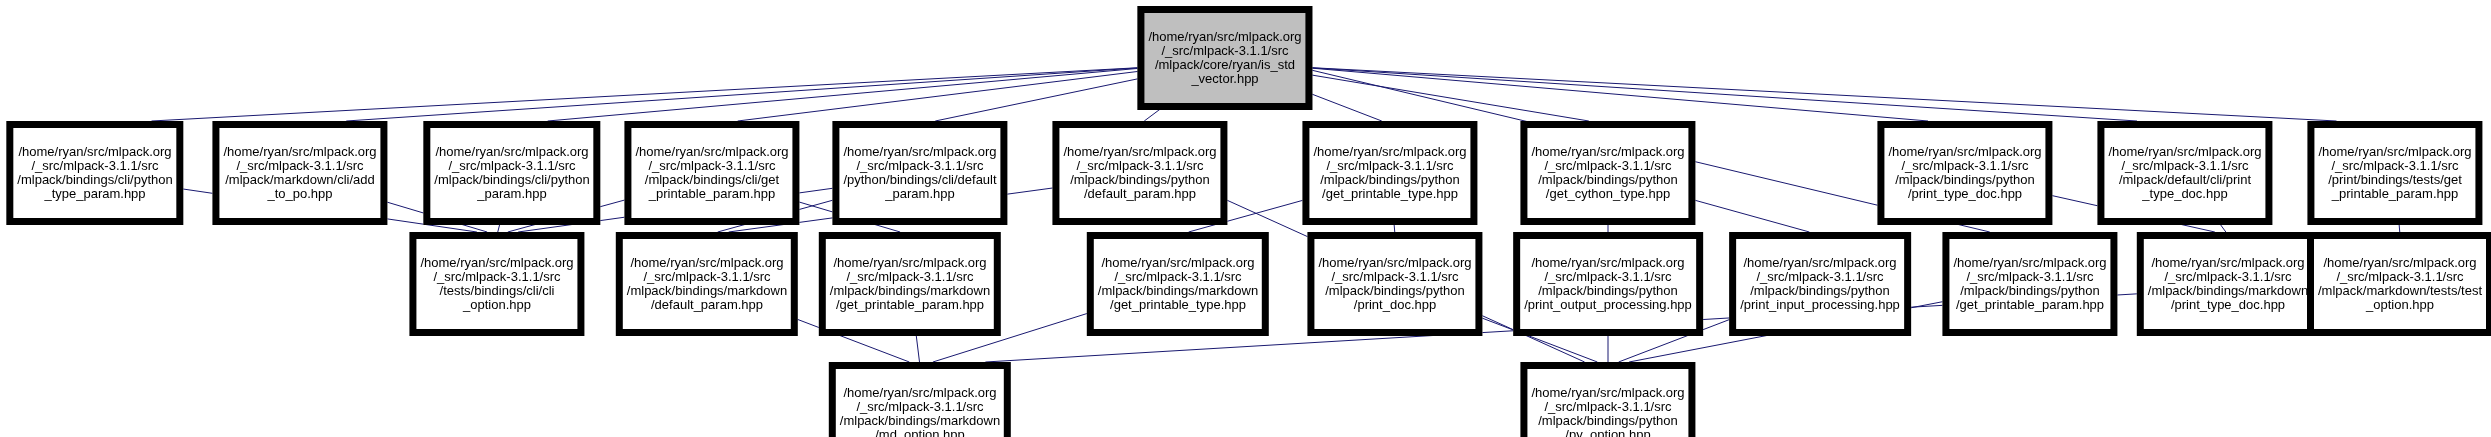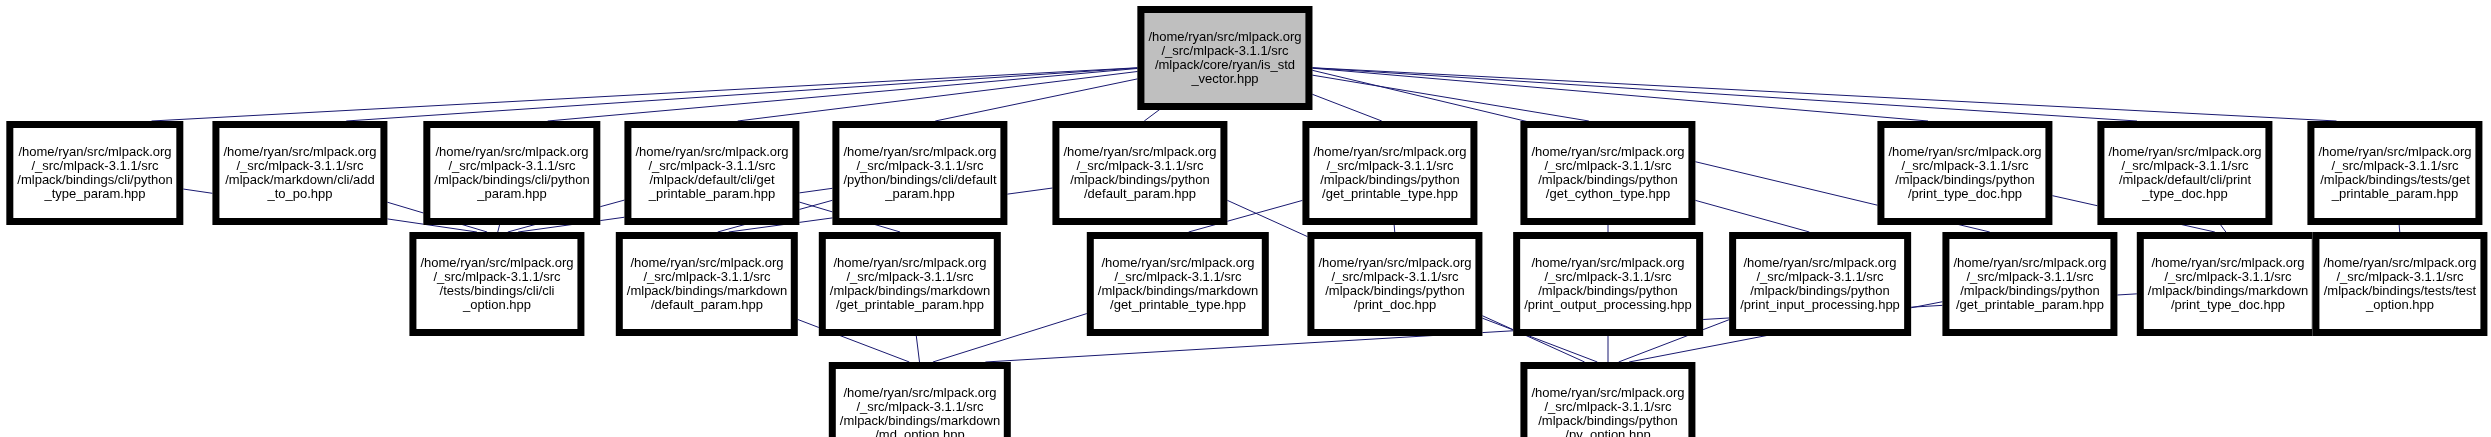--- a/index.html
+++ b/index.html
@@ -105,21 +105,21 @@
     </div>
     <div class="node" style="left: 512px; top: 121px; background: rgb(255, 255, 255); border-color: rgb(0, 0, 0);">
       <div class="nl">/home/ryan/src/mlpack.org</div>
       <div class="nl">/_src/mlpack-3.1.1/src</div>
       <div class="nl">/mlpack/bindings/cli/python</div>
       <div class="nl">_param.hpp</div>
     </div>
     <div class="node" style="left: 712px; top: 121px; background: rgb(255, 255, 255); border-color: rgb(0, 0, 0);">
       <div class="nl">/home/ryan/src/mlpack.org</div>
       <div class="nl">/_src/mlpack-3.1.1/src</div>
-      <div class="nl">/mlpack/default/cli/get</div>
+      <div class="nl">/mlpack/bindings/cli/get</div>
       <div class="nl">_printable_param.hpp</div>
     </div>
     <div class="node" style="left: 920px; top: 121px; background: rgb(255, 255, 255); border-color: rgb(0, 0, 0);">
       <div class="nl">/home/ryan/src/mlpack.org</div>
       <div class="nl">/_src/mlpack-3.1.1/src</div>
       <div class="nl">/python/bindings/cli/default</div>
       <div class="nl">_param.hpp</div>
     </div>
     <div class="node" style="left: 1140px; top: 121px; background: rgb(255, 255, 255); border-color: rgb(0, 0, 0);">
       <div class="nl">/home/ryan/src/mlpack.org</div>
@@ -147,21 +147,21 @@
     </div>
     <div class="node" style="left: 2185px; top: 121px; background: rgb(255, 255, 255); border-color: rgb(0, 0, 0);">
       <div class="nl">/home/ryan/src/mlpack.org</div>
       <div class="nl">/_src/mlpack-3.1.1/src</div>
       <div class="nl">/mlpack/default/cli/print</div>
       <div class="nl">_type_doc.hpp</div>
     </div>
     <div class="node" style="left: 2395px; top: 121px; background: rgb(255, 255, 255); border-color: rgb(0, 0, 0);">
       <div class="nl">/home/ryan/src/mlpack.org</div>
       <div class="nl">/_src/mlpack-3.1.1/src</div>
-      <div class="nl">/mlpack/bindings/tests/get</div>
+      <div class="nl">/print/bindings/tests/get</div>
       <div class="nl">_printable_param.hpp</div>
     </div>
     <div class="node" style="left: 497px; top: 232px; background: rgb(255, 255, 255); border-color: rgb(0, 0, 0);">
       <div class="nl">/home/ryan/src/mlpack.org</div>
       <div class="nl">/_src/mlpack-3.1.1/src</div>
       <div class="nl">/tests/bindings/cli/cli</div>
       <div class="nl">_option.hpp</div>
     </div>
     <div class="node" style="left: 707px; top: 232px; background: rgb(255, 255, 255); border-color: rgb(0, 0, 0);">
       <div class="nl">/home/ryan/src/mlpack.org</div>
@@ -207,21 +207,21 @@
     </div>
     <div class="node" style="left: 2228px; top: 232px; background: rgb(255, 255, 255); border-color: rgb(0, 0, 0);">
       <div class="nl">/home/ryan/src/mlpack.org</div>
       <div class="nl">/_src/mlpack-3.1.1/src</div>
       <div class="nl">/mlpack/bindings/markdown</div>
       <div class="nl">/print_type_doc.hpp</div>
     </div>
     <div class="node" style="left: 2400px; top: 232px; background: rgb(255, 255, 255); border-color: rgb(0, 0, 0);">
       <div class="nl">/home/ryan/src/mlpack.org</div>
       <div class="nl">/_src/mlpack-3.1.1/src</div>
-      <div class="nl">/mlpack/bindings/tests/test</div>
+      <div class="nl">/mlpack/markdown/tests/test</div>
       <div class="nl">_option.hpp</div>
     </div>
     <div class="node" style="left: 920px; top: 362px; background: rgb(255, 255, 255); border-color: rgb(0, 0, 0);">
       <div class="nl">/home/ryan/src/mlpack.org</div>
       <div class="nl">/_src/mlpack-3.1.1/src</div>
       <div class="nl">/mlpack/bindings/markdown</div>
       <div class="nl">/md_option.hpp</div>
     </div>
     <div class="node" style="left: 1608px; top: 362px; background: rgb(255, 255, 255); border-color: rgb(0, 0, 0);">
       <div class="nl">/home/ryan/src/mlpack.org</div>

